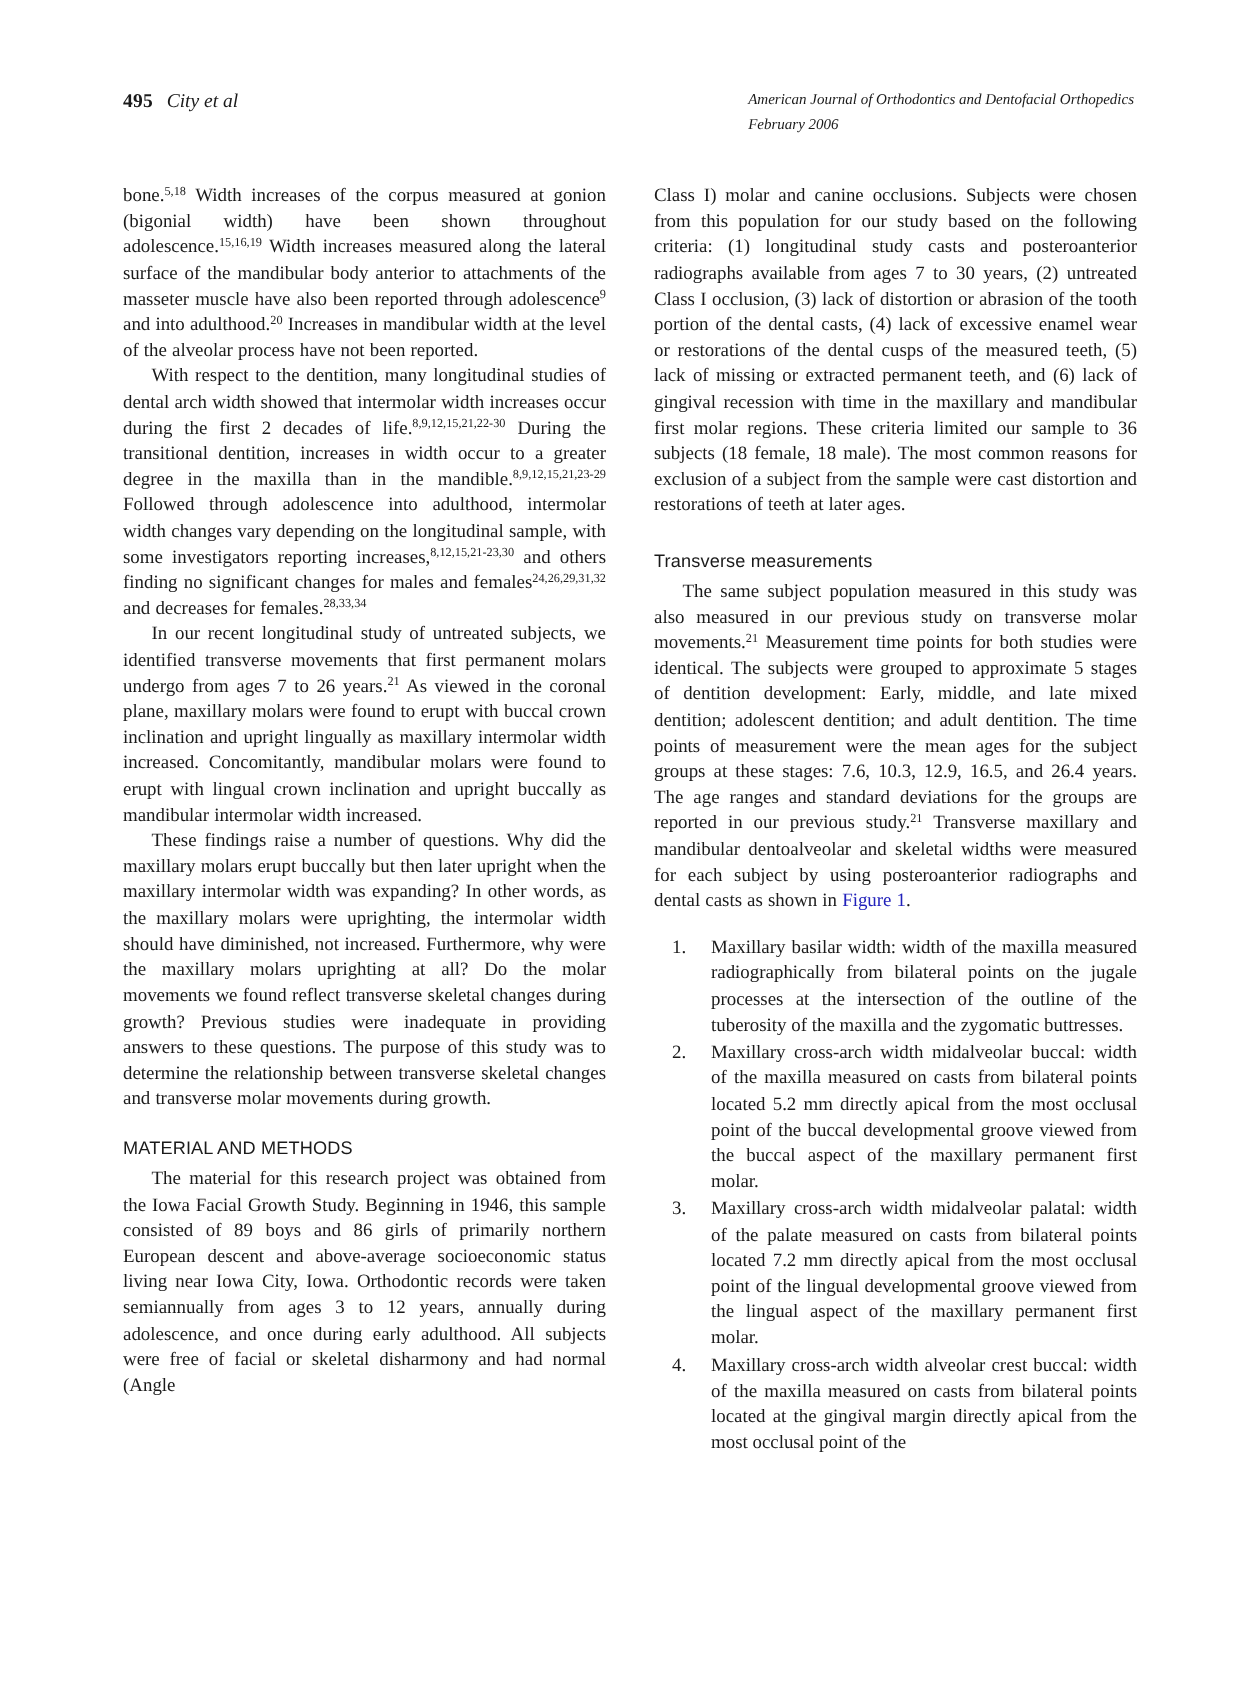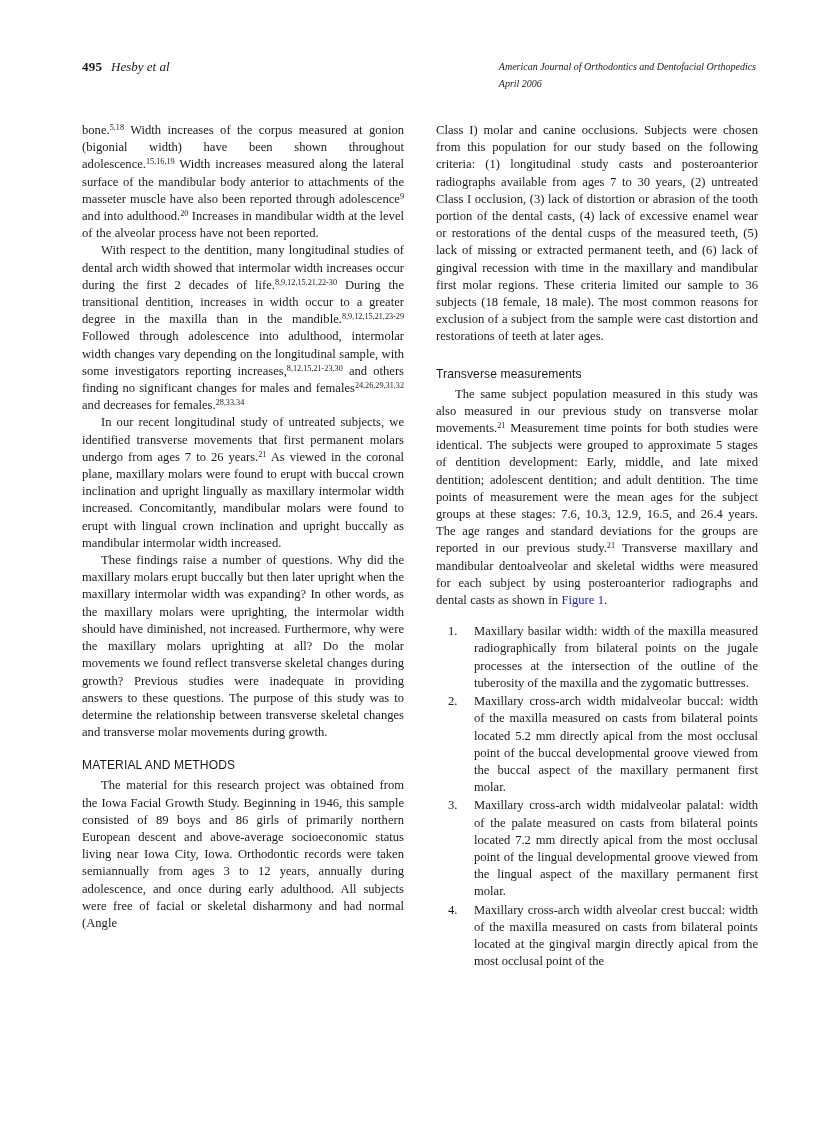--- a/index.html
+++ b/index.html
@@ -130,25 +130,25 @@
     line-height: 17.2px;
   }
 </style>
 </head>
 <body>
 
 <div class="page">
 
   <div class="running-head">
     <div class="rh-left">
-      <span class="rh-page-number">495</span><span class="rh-authors">Hesby et al</span>
+      <span class="rh-page-number">495</span><span class="rh-authors">City et al</span>
     </div>
     <div class="rh-right">
       <div>American Journal of Orthodontics and Dentofacial Orthopedics</div>
-      <div>April 2006</div>
+      <div>February 2006</div>
     </div>
   </div>
 
   <div class="columns">
     <div class="col" id="col-left">
         <p class="body-par">bone.<sup>5,18</sup> Width increases of the corpus measured at gonion (bigonial width) have been shown throughout adolescence.<sup>15,16,19</sup> Width increases measured along the lateral surface of the mandibular body anterior to attachments of the masseter muscle have also been reported through adolescence<sup>9</sup> and into adulthood.<sup>20</sup> Increases in mandibular width at the level of the alveolar process have not been reported.</p>
         <p class="body-par indent">With respect to the dentition, many longitudinal studies of dental arch width showed that intermolar width increases occur during the first 2 decades of life.<sup>8,9,12,15,21,22-30</sup> During the transitional dentition, increases in width occur to a greater degree in the maxilla than in the mandible.<sup>8,9,12,15,21,23-29</sup> Followed through adolescence into adulthood, intermolar width changes vary depending on the longitudinal sample, with some investigators reporting increases,<sup>8,12,15,21-23,30</sup> and others finding no significant changes for males and females<sup>24,26,29,31,32</sup> and decreases for females.<sup>28,33,34</sup></p>
         <p class="body-par indent">In our recent longitudinal study of untreated subjects, we identified transverse movements that first permanent molars undergo from ages 7 to 26 years.<sup>21</sup> As viewed in the coronal plane, maxillary molars were found to erupt with buccal crown inclination and upright lingually as maxillary intermolar width increased. Concomitantly, mandibular molars were found to erupt with lingual crown inclination and upright buccally as mandibular intermolar width increased.</p>
         <p class="body-par indent">These findings raise a number of questions. Why did the maxillary molars erupt buccally but then later upright when the maxillary intermolar width was expanding? In other words, as the maxillary molars were uprighting, the intermolar width should have diminished, not increased. Furthermore, why were the maxillary molars uprighting at all? Do the molar movements we found reflect transverse skeletal changes during growth? Previous studies were inadequate in providing answers to these questions. The purpose of this study was to determine the relationship between transverse skeletal changes and transverse molar movements during growth.</p>
         <h2 class="section-head">MATERIAL AND METHODS</h2>

